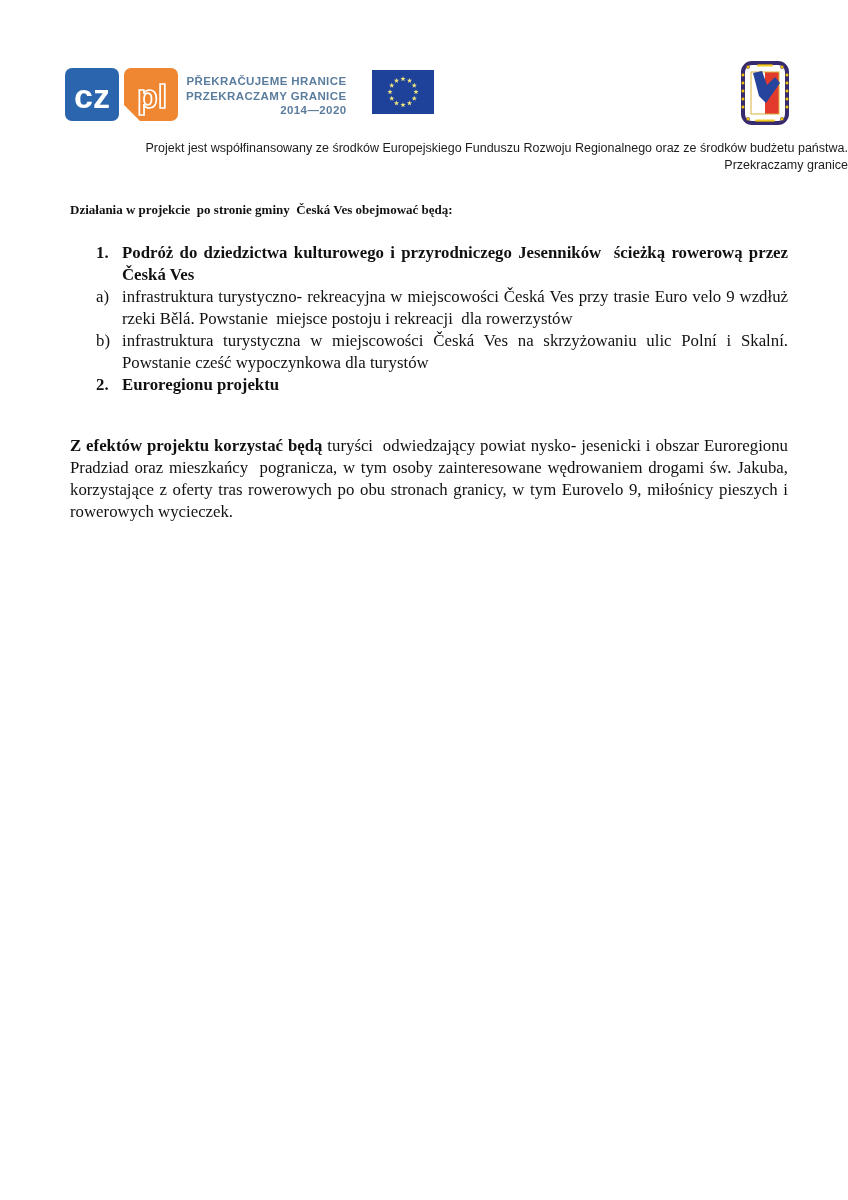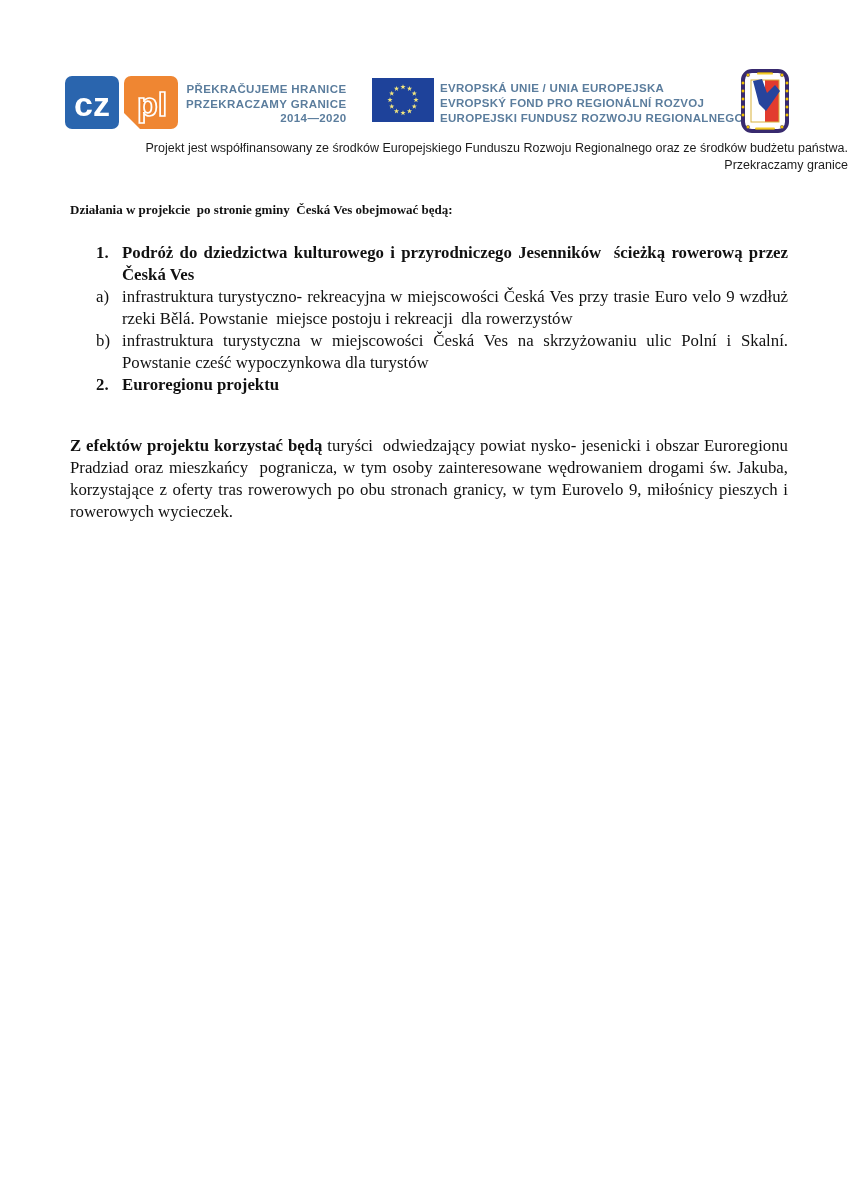--- a/index.html
+++ b/index.html
@@ -17,21 +17,21 @@
   body{
     width:848px;height:1200px;
     font-family:"Liberation Serif", serif;
     color:#111;
     position:relative;
     overflow:hidden;
   }
   .page{position:absolute;inset:0;background:#fff;}
 
   
-  .header{position:absolute;left:0;top:12px;width:776px;height:132px;}
+  .header{position:absolute;left:0;top:4px;width:776px;height:132px;}
   .czpl-logo{position:absolute;left:65px;top:64px;}
   .czpl-tagline{
     position:absolute;left:186px;top:70px;
     font-family:"Liberation Sans", sans-serif;
     font-size:11.5px;line-height:14.5px;font-weight:bold;
     letter-spacing:.4px;color:var(--tagline-blue);text-align:right;
   }
   .eu-flag{position:absolute;left:372px;top:66px;}
   .eu-text{
     position:absolute;left:440px;top:69px;
@@ -115,25 +115,20 @@
           <use href="#star" x="37.5" y="33.26"></use>
           <use href="#star" x="31" y="35"></use>
           <use href="#star" x="24.5" y="33.26"></use>
           <use href="#star" x="19.74" y="28.5"></use>
           <use href="#star" x="18" y="22"></use>
           <use href="#star" x="19.74" y="15.5"></use>
           <use href="#star" x="24.5" y="10.74"></use>
         </g>
       </svg>
     </div>
-    <div class="eu-text">
-      <div>EVROPSKÁ UNIE / UNIA EUROPEJSKA</div>
-      <div>EVROPSKÝ FOND PRO REGIONÁLNÍ ROZVOJ</div>
-      <div>EUROPEJSKI FUNDUSZ ROZWOJU REGIONALNEGO</div>
-    </div>
 
     <div class="arms">
       <svg width="50" height="66" viewBox="0 0 50 66" aria-hidden="true">
         <rect class="arms-border" x="3" y="3" width="44" height="60" rx="9"></rect>
         <g class="arms-dot">
           <circle cx="3" cy="15" r="1.7"></circle>
             <circle cx="3" cy="23" r="1.7"></circle>
           <circle cx="3" cy="31" r="1.7"></circle>
             <circle cx="3" cy="39" r="1.7"></circle>
           <circle cx="3" cy="47" r="1.7"></circle>

